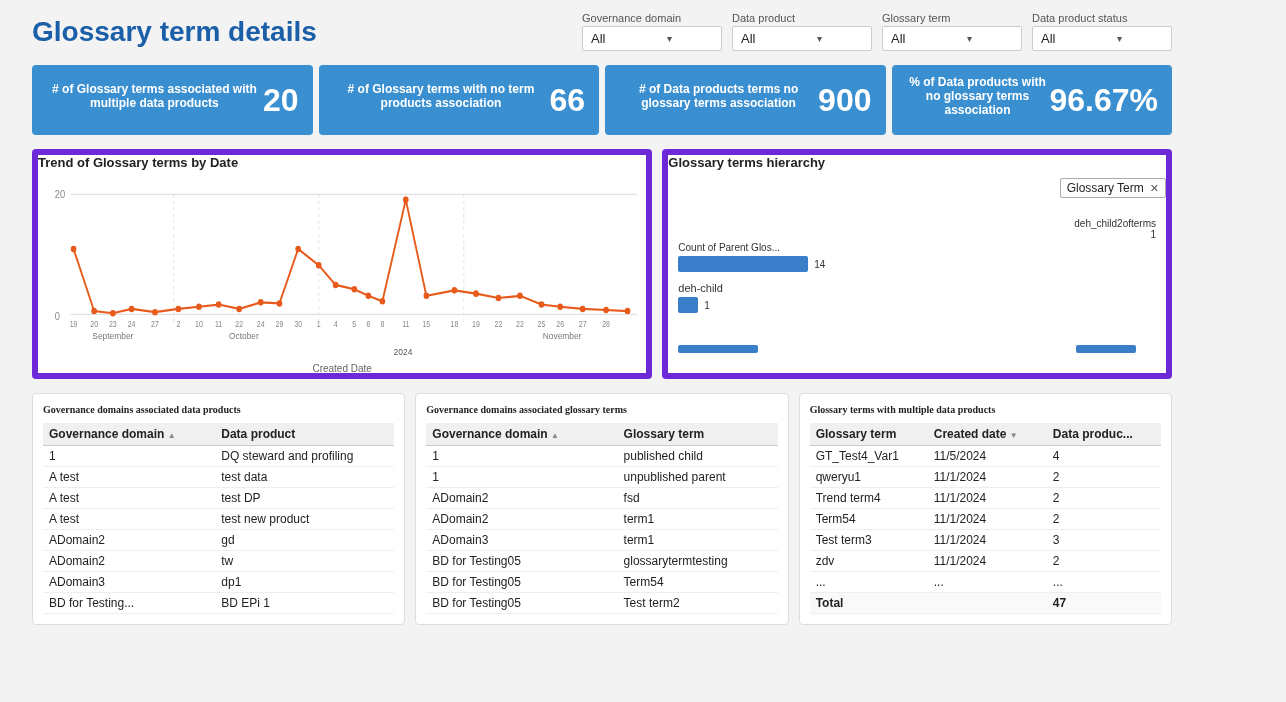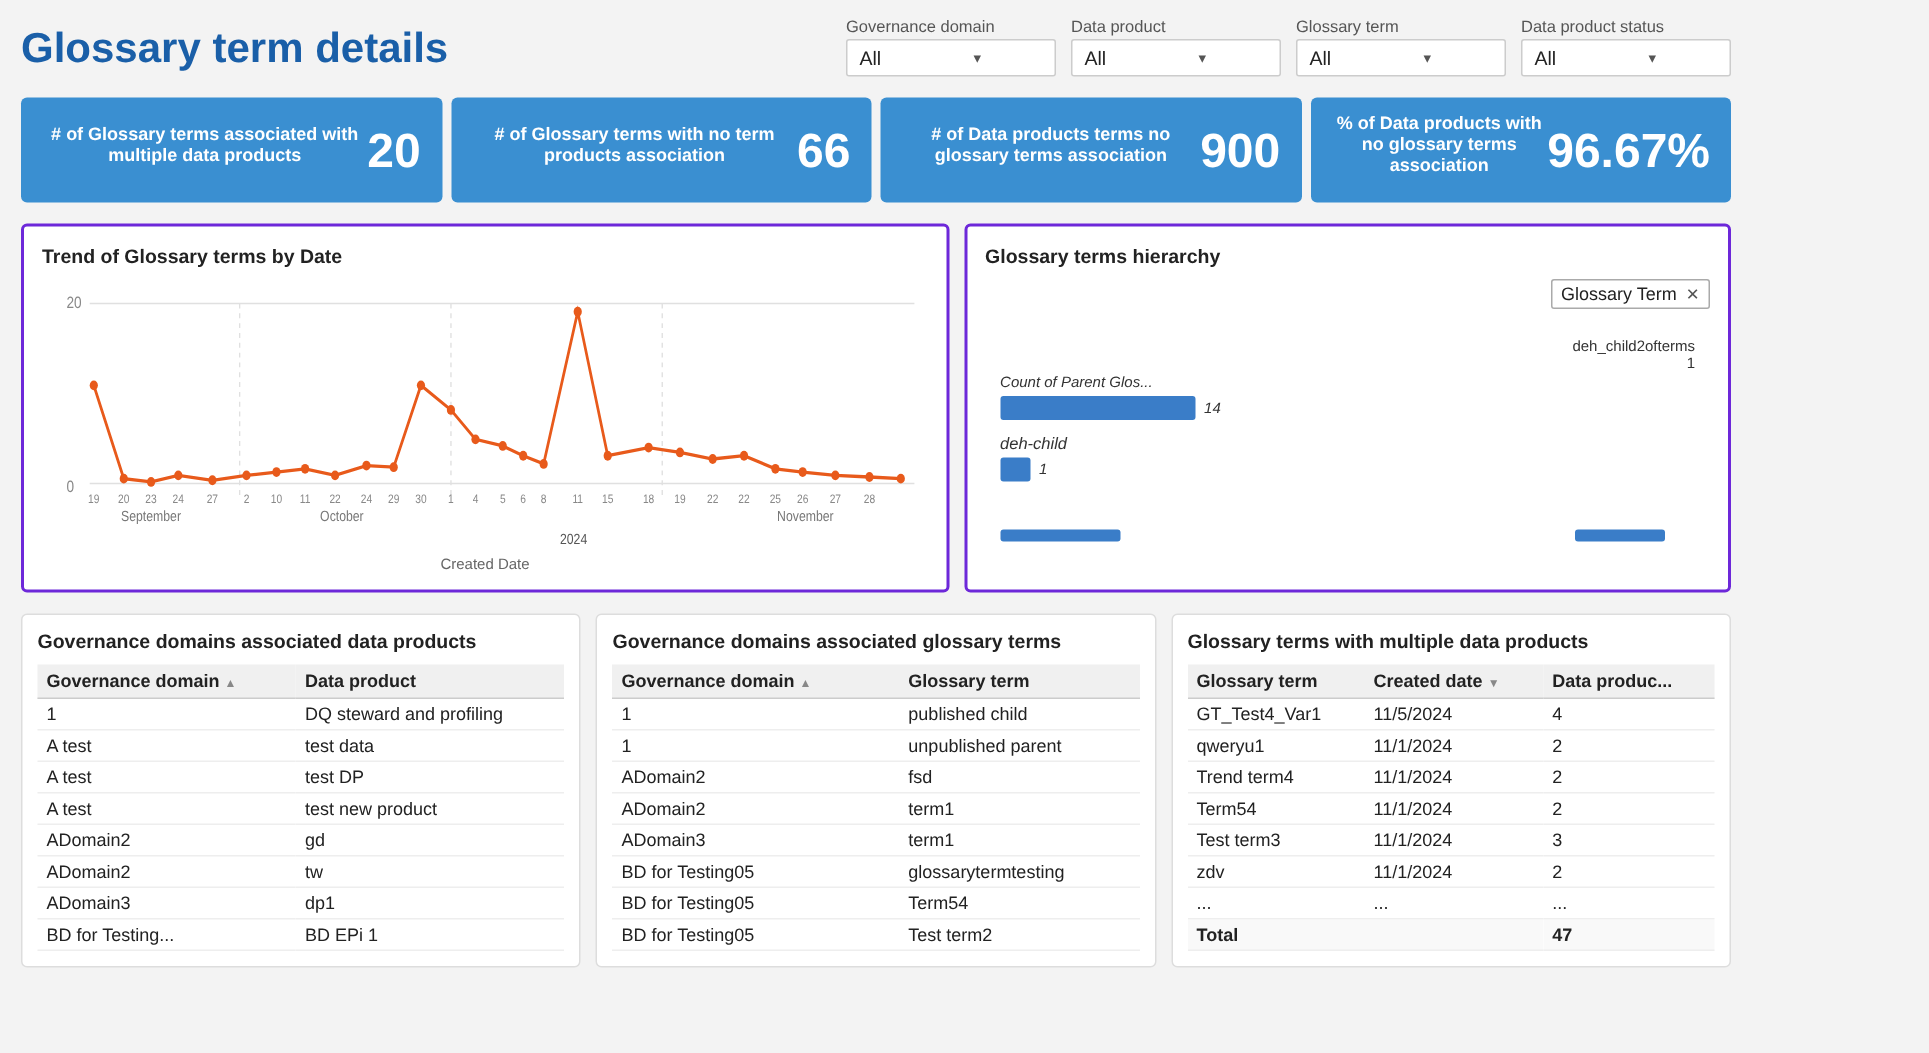--- a/index.html
+++ b/index.html
@@ -1,18 +1,18 @@
 <!DOCTYPE html>
 <html><head>
   <meta charset="utf-8">
   <style>
     * { box-sizing: border-box; margin: 0; padding: 0; }
     body { font-family: 'Segoe UI', Arial, sans-serif; background: #f3f3f3; font-size: 13px; color: #222; }
 
-    .page { width: 1168px; min-height: 702px; background: #f3f3f3; padding: 12px 14px; }
+    .page { width: 1168px; min-height: 702px; background: #f3f3f3; padding: 12px 14px; margin-left: 18px; }
 
     
     .header { display: flex; align-items: center; margin-bottom: 14px; gap: 16px; }
     .page-title { font-size: 28px; font-weight: 700; color: #1a5fa8; flex: 1; }
     .filters { display: flex; gap: 10px; }
     .filter-group { display: flex; flex-direction: column; gap: 2px; }
     .filter-label { font-size: 11px; color: #555; }
     .filter-select {
       display: flex; align-items: center; border: 1px solid #ccc; background: white;
       padding: 4px 8px; border-radius: 2px; gap: 30px; cursor: pointer;
@@ -27,39 +27,39 @@
       flex: 1; background: #3a8fd1; color: white; border-radius: 4px;
       padding: 10px 14px; display: flex; align-items: center; justify-content: center; text-align: center;
     }
     .kpi-card.blue { background: #3a8fd1; }
     .kpi-label { font-size: 12px; font-weight: 600; margin-bottom: 8px; }
     .kpi-value { font-size: 32px; font-weight: 700; }
 
     
     .charts-row { display: flex; gap: 10px; margin-bottom: 14px; }
     .chart-panel {
-      background: white; border: 2px solid #6d28d9; border-radius: 4px; padding: 12px;
+      background: white; border: 6px solid #6d28d9; border-radius: 4px; 
     }
     .chart-left { flex: 1.1; }
     .chart-right { flex: 0.9; }
     .chart-title { font-size: 13px; font-weight: 600; color: #222; margin-bottom: 8px; }
 
     .line-chart-area { position: relative; height: 180px; }
     .line-chart-svg { width: 100%; height: 100%; }
 
     
     .tables-row { display: flex; gap: 10px; }
     .table-panel {
       background: white; border: 1px solid #ddd; border-radius: 4px; padding: 10px;
       overflow: hidden;
     }
     .table-panel.left { flex: 1; }
     .table-panel.mid { flex: 1; }
     .table-panel.right { flex: 1; }
-    .table-title { font-size: 13px; font-weight: 600; margin-bottom: 8px; }
+    .table-title { font-size: 10px; font-weight: 600; margin-bottom: 8px; font-family: Liberation Serif, serif; }
     .data-table { width: 100%; border-collapse: collapse; font-size: 12px; }
     .data-table th {
       background: #f0f0f0; text-align: left; padding: 4px 6px;
       border-bottom: 1px solid #ccc; font-weight: 600; white-space: nowrap;
     }
     .data-table td { padding: 3px 6px; border-bottom: 1px solid #eee; white-space: nowrap; overflow: hidden; text-overflow: ellipsis; }
     .sort-icon { display: inline-block; font-size: 8px; color: #888; }
     .table-wrapper { position: relative; }
 
     
@@ -215,21 +215,21 @@
 
     <div class="chart-panel chart-right">
       <div class="chart-title">Glossary terms hierarchy</div>
       <div style="position:relative; height:195px;">
 
         <div style="position:absolute;right:0;top:0;display:inline-flex;align-items:center;gap:6px;border:1px solid #aaa;border-radius:2px;padding:2px 6px;font-size:12px;background:white;">
           <span>Glossary Term</span>
           <span style="cursor:pointer;color:#555;font-size:11px;">✕</span>
         </div>
 
-        <div style="position:absolute;bottom:50px;left:10px;right:10px;font-style:italic;">
+        <div style="position:absolute;bottom:50px;left:10px;right:10px;">
 
           <div style="display:flex;flex-direction:column;gap:3px;margin-bottom:10px;">
             <div style="font-size:10px;color:#333;">Count of Parent Glos...</div>
             <div style="display:flex;align-items:center;gap:6px;">
               <div style="width:130px;height:16px;background:#3a7dc8;border-radius:2px;"></div>
               <span style="font-size:10px;color:#333;">14</span>
             </div>
           </div>
 
           <div style="display:flex;flex-direction:column;gap:3px;margin-bottom:10px;">

